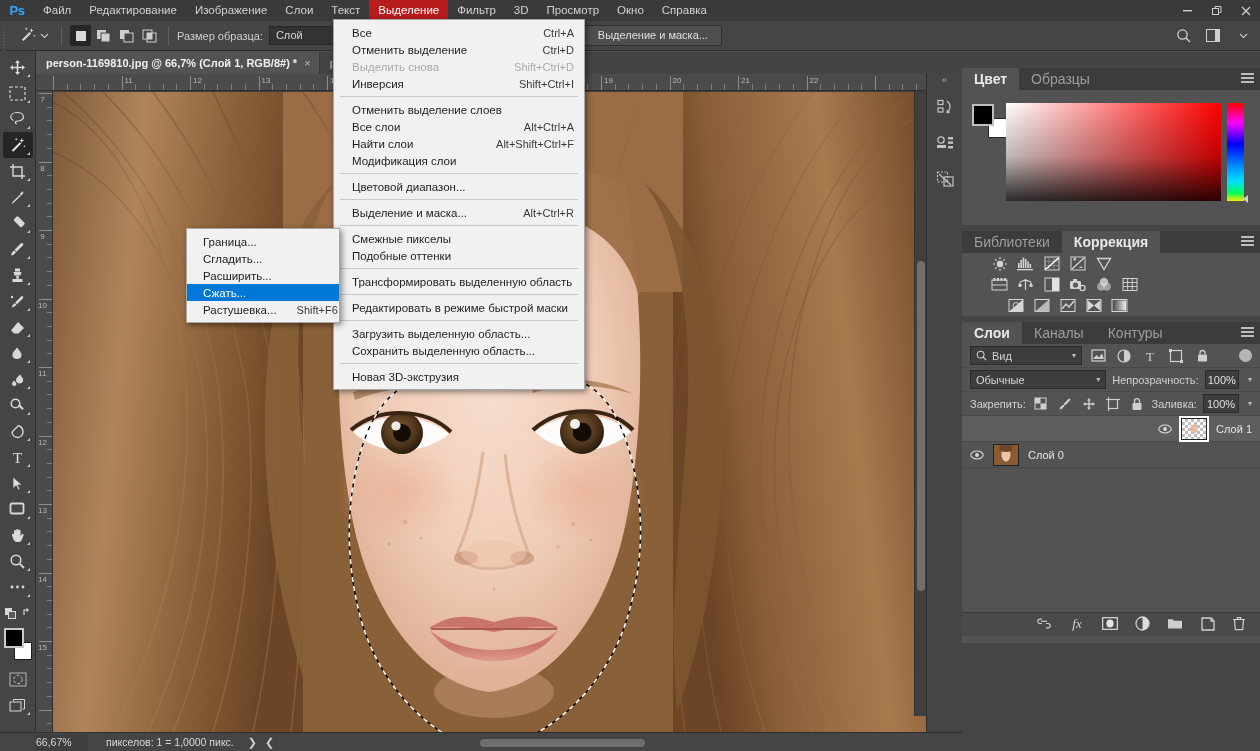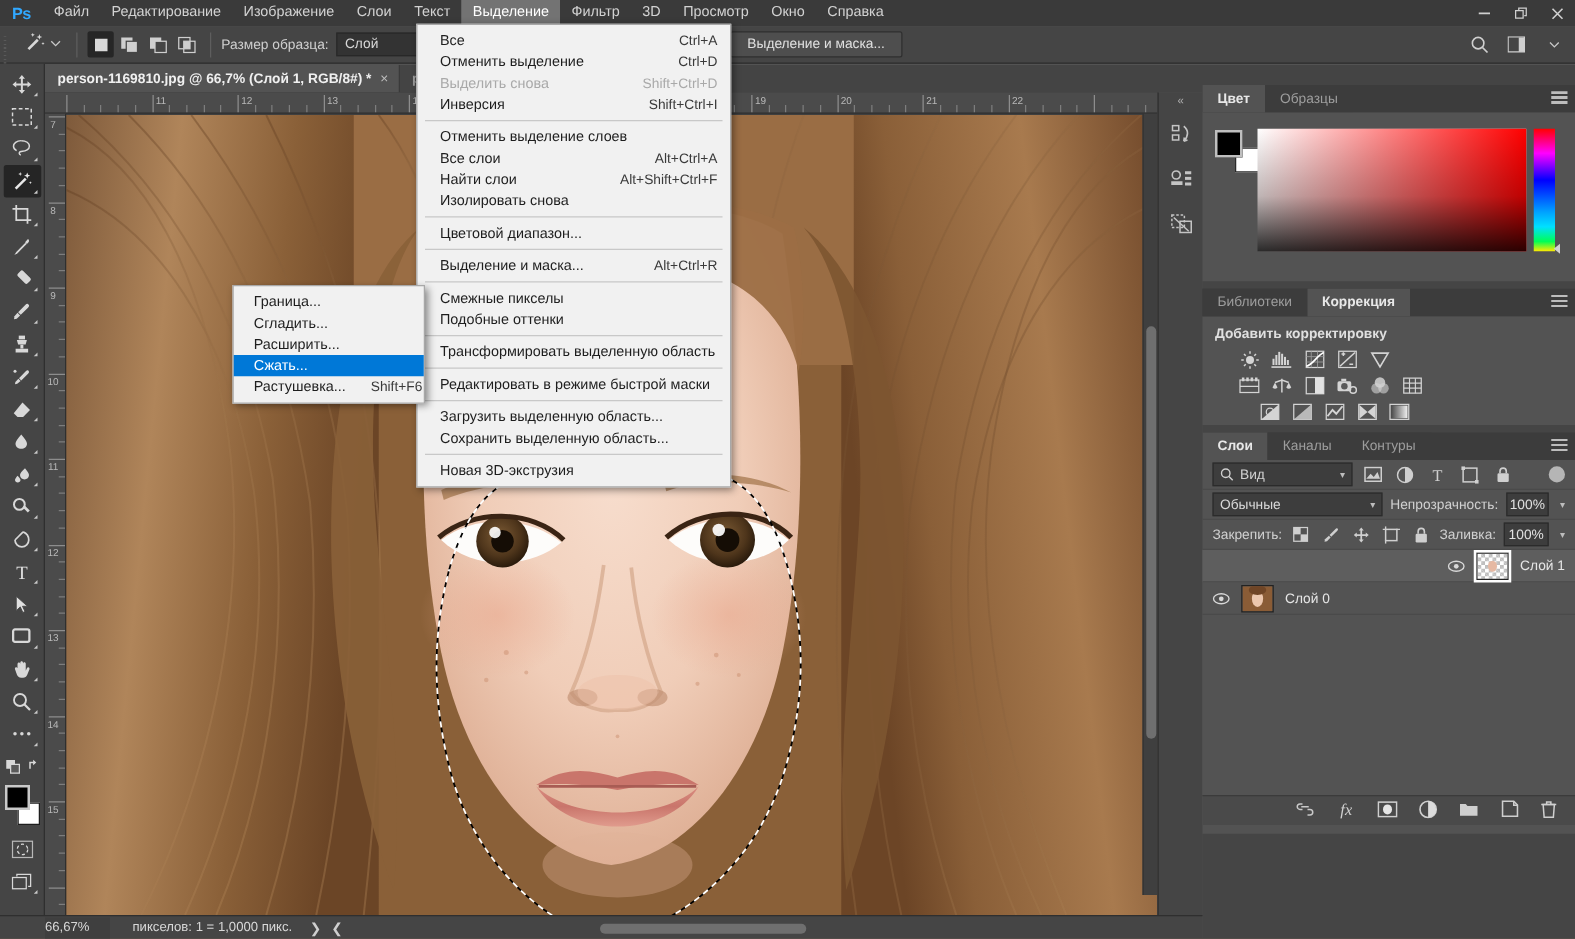--- a/index.html
+++ b/index.html
@@ -19,21 +19,21 @@
   }
   #ps-logo {
     width:34px; height:21px; display:flex; align-items:center; justify-content:center;
     color:#31a8ff; font-weight:bold; font-size:13px; letter-spacing:-0.5px;
     font-family:"Liberation Sans", sans-serif;
   }
   .menu-item {
     padding:0 9px; height:21px; line-height:21px; font-size:11.5px; color:#d2d2d2;
     white-space:nowrap; cursor:default;
   }
-  .menu-item.active { background:#737373; color:#fff; }
+  .menu-item.active { background:#b91c1c; color:#fff; }
   #win-ctrls { position:absolute; right:0; top:0; height:21px; display:flex; }
   .win-btn { width:29px; height:21px; display:flex; align-items:center; justify-content:center;
              color:#cfcfcf; font-size:11px; }
   .win-btn svg { display:block; }
 
   
   #optionsbar {
     position:absolute; left:0; top:21px; width:1260px; height:30px;
     background:#454545; border-bottom:1px solid #2d2d2d;
     display:flex; align-items:center;
@@ -134,21 +134,21 @@
                    color:#b0b0b0; font-size:9px;}
 
   
   #rightpanels {
     position:absolute; left:962px; top:68px; width:298px; height:683px;
     background:#454545;
   }
   .panel-tabs {
     display:flex; height:22px; background:#3c3c3c; align-items:stretch; position:relative;
   }
-  .ptab { padding:0 12px; display:flex; align-items:center; font-size:11px; color:#9d9d9d;
+  .ptab { padding:0 12px; display:flex; align-items:center; font-size:14px; color:#9d9d9d;
           background:#3c3c3c;}
   .ptab.on { background:#535353; color:#e8e8e8; font-weight:bold;}
   .pmenu { position:absolute; right:6px; top:5px; width:13px; height:11px;
     background:repeating-linear-gradient(to bottom,#bdbdbd 0 2px,transparent 2px 4px);}
   .panel-body { background:#535353; }
 
   
   #colorpanel { height:135px; position:relative;}
   .cp-swatches { position:absolute; left:10px; top:14px; width:36px; height:34px;}
   .cp-back { position:absolute; right:0; bottom:0; width:20px; height:20px; background:#fff;
@@ -839,21 +839,20 @@
       <div class="cp-hue-mark"></div>
     </div>
   </div>
 
   <div class="panel-tabs" style="margin-top:6px">
     <div class="ptab">Библиотеки</div>
     <div class="ptab on">Коррекция</div>
     <div class="pmenu"></div>
   </div>
   <div class="panel-body" id="adjpanel">
-    <div class="adj-title">Добавить корректировку</div>
     <div class="adj-row">
       <span class="adj-ico">
         <svg width="16" height="16">
             <circle cx="8" cy="8" r="3.2" fill="#d4d4d4"></circle>
             <g stroke="#d4d4d4" stroke-width="1.2">
               <path d="M8 1v2M8 13v2M1 8h2M13 8h2M3.2 3.2l1.4 1.4M11.4 11.4l1.4 1.4M12.8 3.2l-1.4 1.4M4.6 11.4l-1.4 1.4"></path>
             </g>
           </svg>
       </span>
       <span class="adj-ico">
@@ -1189,21 +1188,21 @@
     </div>
     <div class="mi">
       <span>Все слои</span>
       <span class="sc">Alt+Ctrl+A</span>
     </div>
     <div class="mi">
       <span>Найти слои</span>
       <span class="sc">Alt+Shift+Ctrl+F</span>
     </div>
     <div class="mi">
-      <span>Изолировать снова</span>
+      <span>Модификация слои</span>
     </div>
     <div class="msep"></div>
     <div class="mi">
       <span>Цветовой диапазон...</span>
     </div>
     <div class="msep"></div>
     <div class="mi">
       <span>Выделение и маска...</span>
       <span class="sc">Alt+Ctrl+R</span>
     </div>

